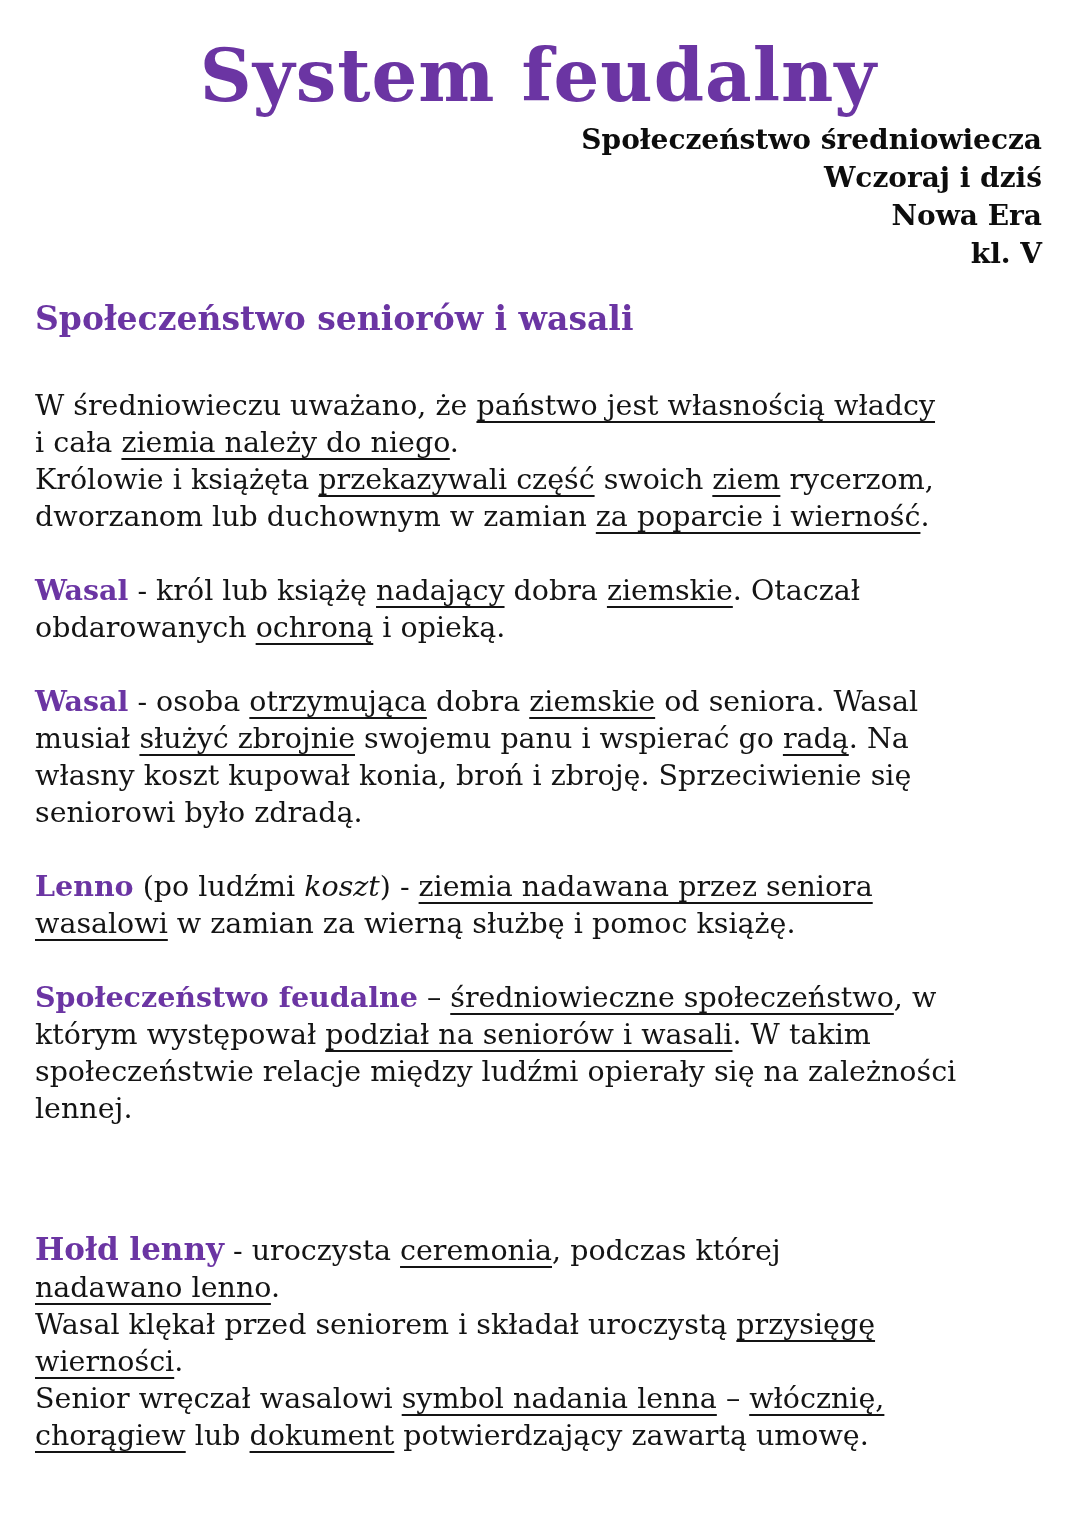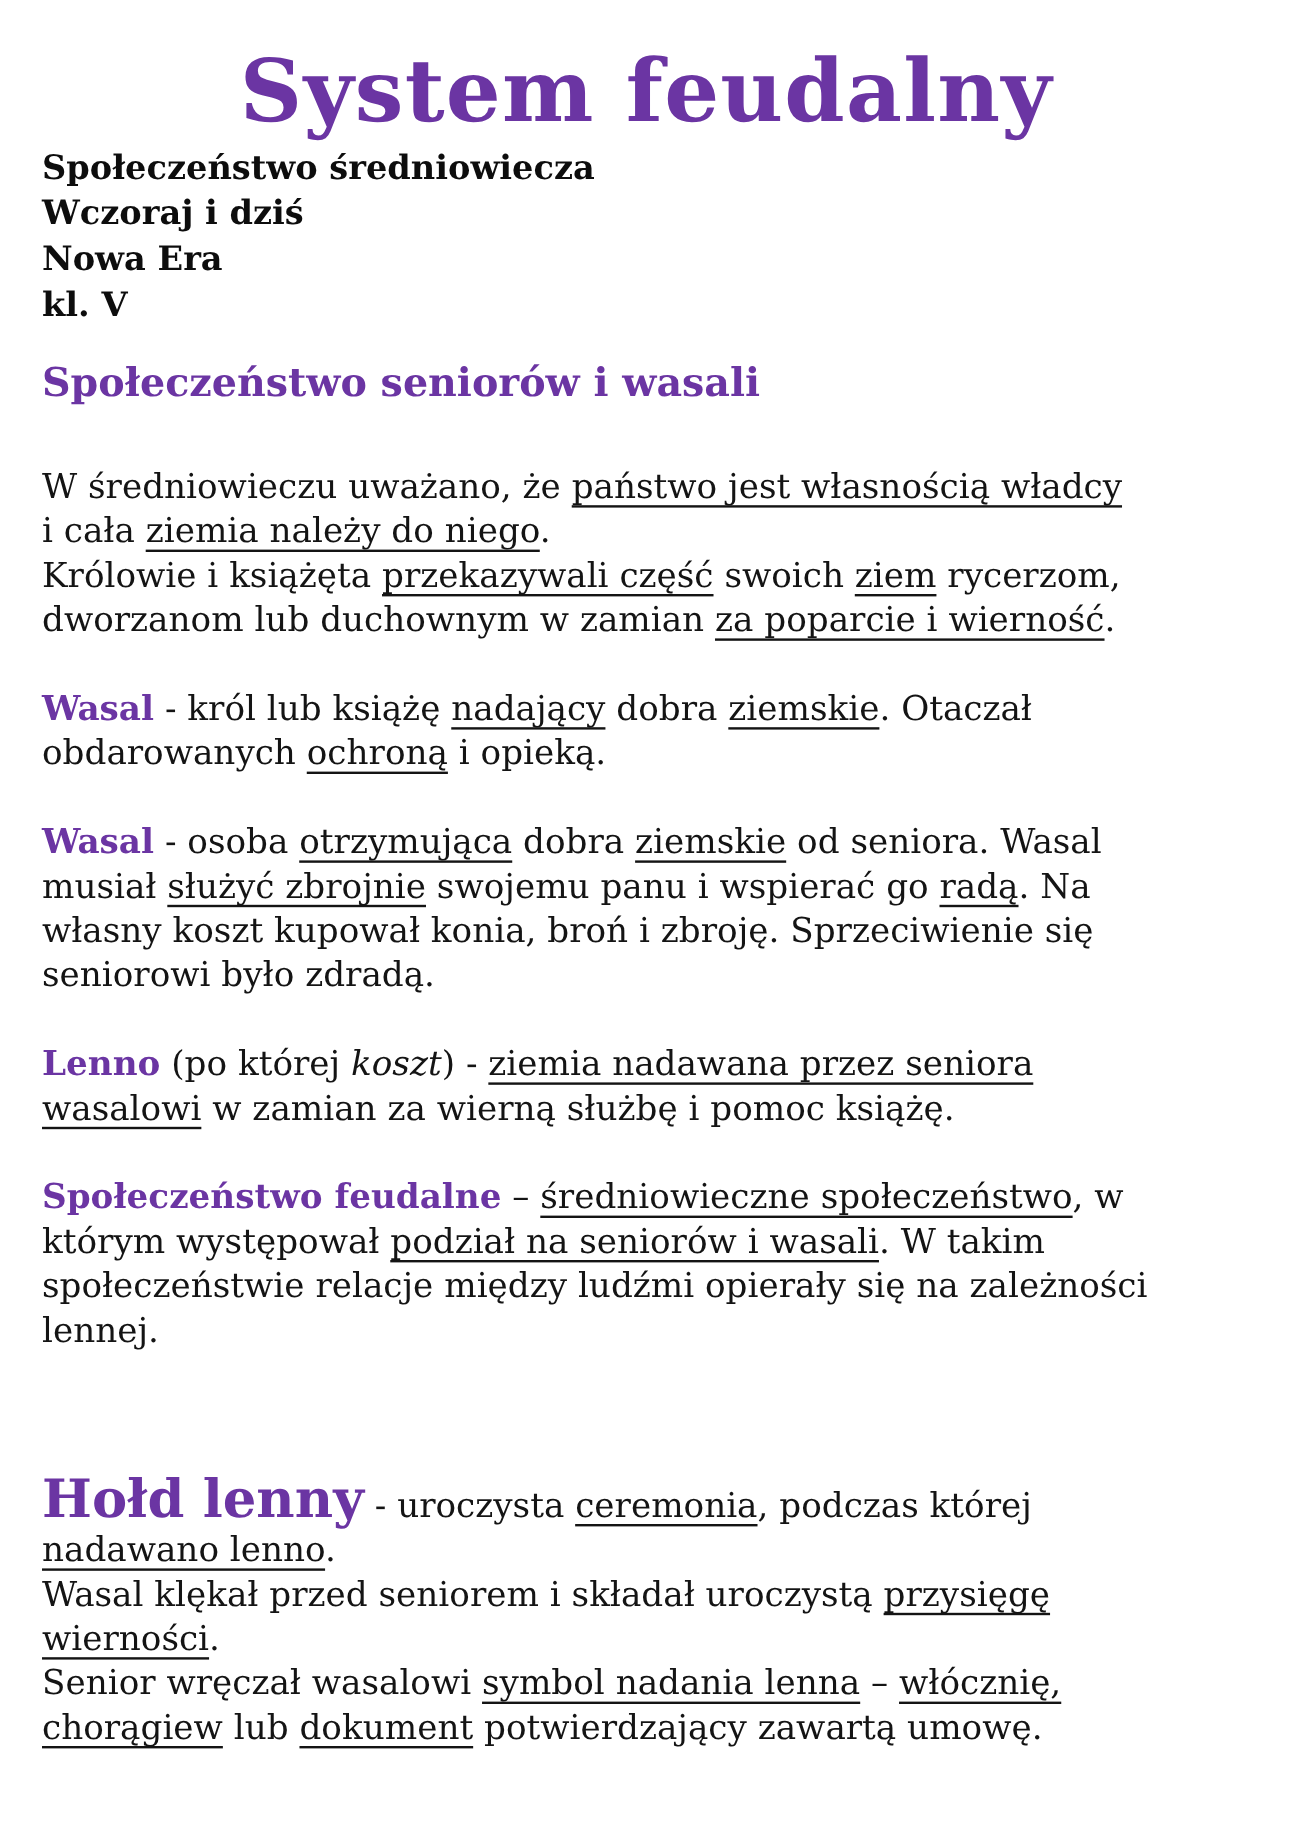--- a/index.html
+++ b/index.html
@@ -20,21 +20,21 @@
   }
   h1.doc-title {
     text-align: center;
     color: var(--accent-purple);
     font-size: 72px;
     font-weight: bold;
     line-height: 1.1;
     letter-spacing: 1px;
   }
   .subtitle {
-    text-align: left;
+    text-align: right;
     font-weight: bold;
     font-size: 28px;
     line-height: 38px;
     color: #0d0d0d;
   }
   .subtitle:first-of-type { margin-top: 6px; }
   h2.section-heading {
     color: var(--accent-purple);
     font-size: 33px;
     font-weight: bold;
@@ -55,21 +55,21 @@
     text-underline-offset: 6px;
   }
   .run.i { font-style: italic; }
   .run.term {
     color: var(--accent-purple);
     font-weight: bold;
   }
   .run.term-lg {
     color: var(--accent-purple);
     font-weight: bold;
-    font-size: 44px;
+    font-size: 31px;
   }
 </style>
 </head>
 <body>
 
 <div class="page">
 
   <h1 class="doc-title">System feudalny</h1>
 
   <div class="subtitle">Społeczeństwo średniowiecza</div>
@@ -78,19 +78,19 @@
   <div class="subtitle">kl. V</div>
 
   <h2 class="section-heading">Społeczeństwo seniorów i wasali</h2>
 
   <p class="body-par first"><span class="run plain">W średniowieczu uważano, że </span><span class="run u">państwo jest własnością władcy</span><br><span class="run plain">i cała </span><span class="run u">ziemia należy do niego</span><span class="run plain">.</span><br><span class="run plain">Królowie i książęta </span><span class="run u">przekazywali część</span><span class="run plain"> swoich </span><span class="run u">ziem</span><span class="run plain"> rycerzom,</span><br><span class="run plain">dworzanom lub duchownym w zamian </span><span class="run u">za poparcie i wierność</span><span class="run plain">.</span></p>
 
   <p class="body-par"><span class="run term">Wasal</span><span class="run plain"> - król lub książę </span><span class="run u">nadający</span><span class="run plain"> dobra </span><span class="run u">ziemskie</span><span class="run plain">. Otaczał</span><br><span class="run plain">obdarowanych </span><span class="run u">ochroną</span><span class="run plain"> i opieką.</span></p>
 
   <p class="body-par"><span class="run term">Wasal</span><span class="run plain"> - osoba </span><span class="run u">otrzymująca</span><span class="run plain"> dobra </span><span class="run u">ziemskie</span><span class="run plain"> od seniora. Wasal</span><br><span class="run plain">musiał </span><span class="run u">służyć zbrojnie</span><span class="run plain"> swojemu panu i wspierać go </span><span class="run u">radą</span><span class="run plain">. Na</span><br><span class="run plain">własny koszt kupował konia, broń i zbroję. Sprzeciwienie się</span><br><span class="run plain">seniorowi było zdradą.</span></p>
 
-  <p class="body-par"><span class="run term">Lenno</span><span class="run plain"> (po której </span><span class="run i">koszt</span><span class="run plain">) - </span><span class="run u">ziemia nadawana przez seniora</span><br><span class="run u">wasalowi</span><span class="run plain"> w zamian za wierną służbę i pomoc książę.</span></p>
+  <p class="body-par"><span class="run term">Lenno</span><span class="run plain"> (po ludźmi </span><span class="run i">koszt</span><span class="run plain">) - </span><span class="run u">ziemia nadawana przez seniora</span><br><span class="run u">wasalowi</span><span class="run plain"> w zamian za wierną służbę i pomoc książę.</span></p>
 
   <p class="body-par"><span class="run term">Społeczeństwo feudalne</span><span class="run plain"> – </span><span class="run u">średniowieczne społeczeństwo</span><span class="run plain">, w</span><br><span class="run plain">którym występował </span><span class="run u">podział na seniorów i wasali</span><span class="run plain">. W takim</span><br><span class="run plain">społeczeństwie relacje między ludźmi opierały się na zależności</span><br><span class="run plain">lennej.</span></p>
 
   <p class="body-par big-gap"><span class="run term-lg">Hołd lenny</span><span class="run plain"> - uroczysta </span><span class="run u">ceremonia</span><span class="run plain">, podczas której</span><br><span class="run u">nadawano lenno</span><span class="run plain">.</span><br><span class="run plain">Wasal klękał przed seniorem i składał uroczystą </span><span class="run u">przysięgę</span><br><span class="run u">wierności</span><span class="run plain">.</span><br><span class="run plain">Senior wręczał wasalowi </span><span class="run u">symbol nadania lenna</span><span class="run plain"> – </span><span class="run u">włócznię,</span><br><span class="run u">chorągiew</span><span class="run plain"> lub </span><span class="run u">dokument</span><span class="run plain"> potwierdzający zawartą umowę.</span></p>
 
 </div>
 
 </body></html>

